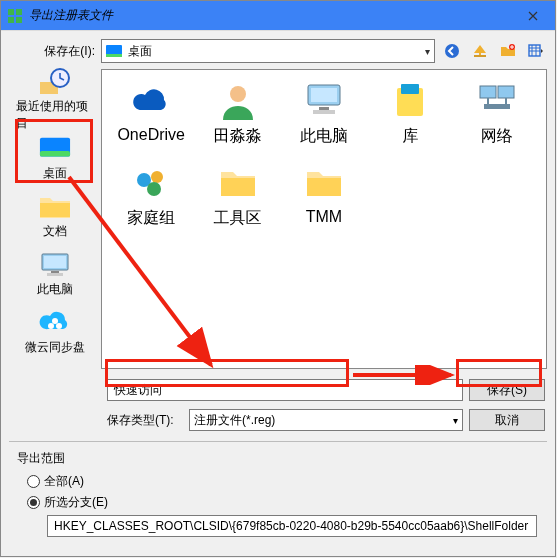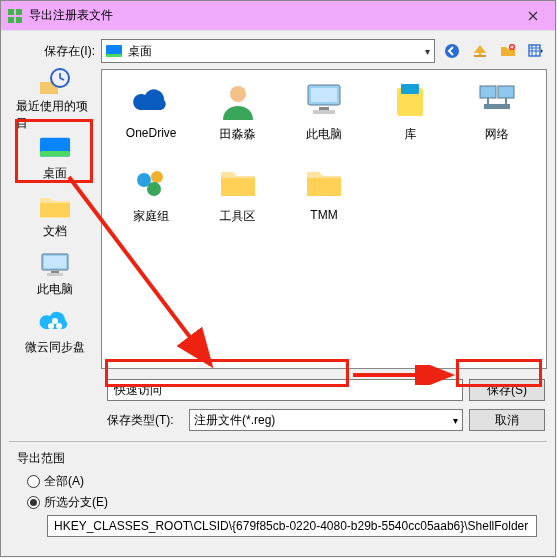--- a/index.html
+++ b/index.html
@@ -12,24 +12,25 @@
     position: relative;
   }
   .window {
     width: 556px; height: 557px;
     background: #fff;
     border: 1px solid #888;
     display: flex; flex-direction: column;
     position: relative;
   }
   .titlebar {
-    height: 30px; background: #f0abfc;
+    height: 30px; background: #3b82f6;
     display: flex; align-items: center;
     border-bottom: 1px solid #ddd;
     padding-left: 6px;
+    font-style: italic;
   }
   .titleicon {
     width: 16px; height: 16px;
     display: inline-flex; align-items: center; justify-content: center;
     margin-right: 6px;
   }
   .title { flex: 1; }
   .close-btn {
     width: 44px; height: 30px;
     display: flex; align-items: center; justify-content: center;
@@ -97,21 +98,21 @@
     display:grid;
     grid-template-columns: repeat(5, 1fr);
     gap: 12px 4px;
   }
   .fileitem {
     display:flex; flex-direction:column; align-items:center;
     gap:4px;
     height:70px;
   }
   .ficon { width:42px; height:42px; display:flex; align-items:center; justify-content:center;}
-  .flabel { font-size:12px; color:#000; text-align:center; white-space:nowrap;}
+  .flabel { font-size:16px; color:#000; text-align:center; white-space:nowrap;}
 
   .bottom-inputs {
     margin-left: 92px;
     display:flex; flex-direction:column; gap:8px;
     padding: 10px 2px 4px 6px;
   }
   .inrow { display:flex; align-items:center; gap:6px;}
   .inlabel { width:76px; }
   .txtfield {
     flex:1; height:22px; background:#fff; border:1px solid #7a7a7a;

